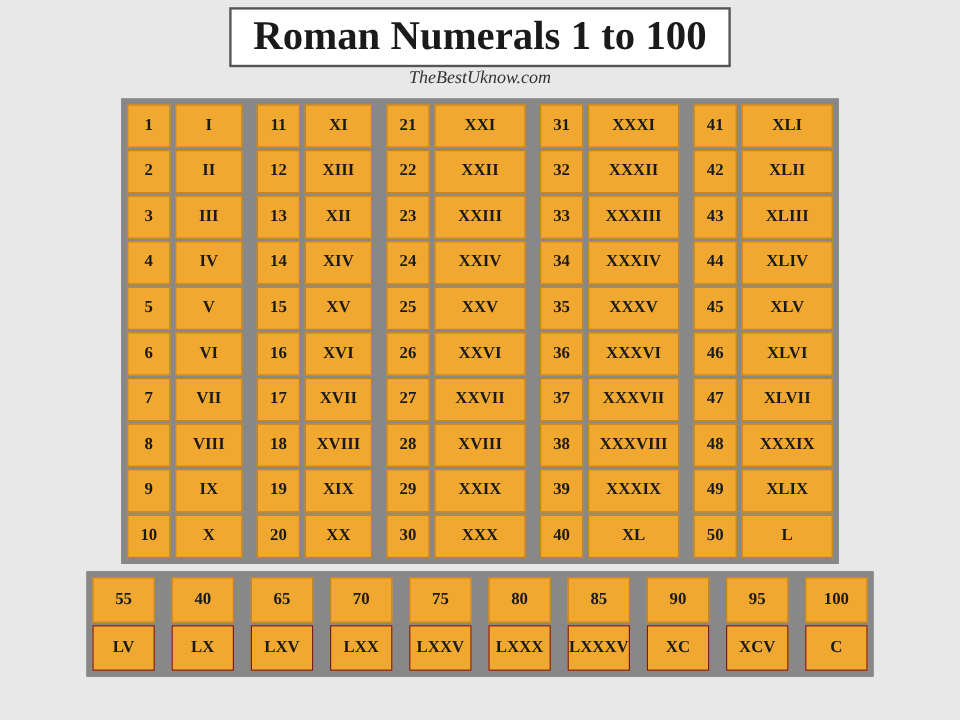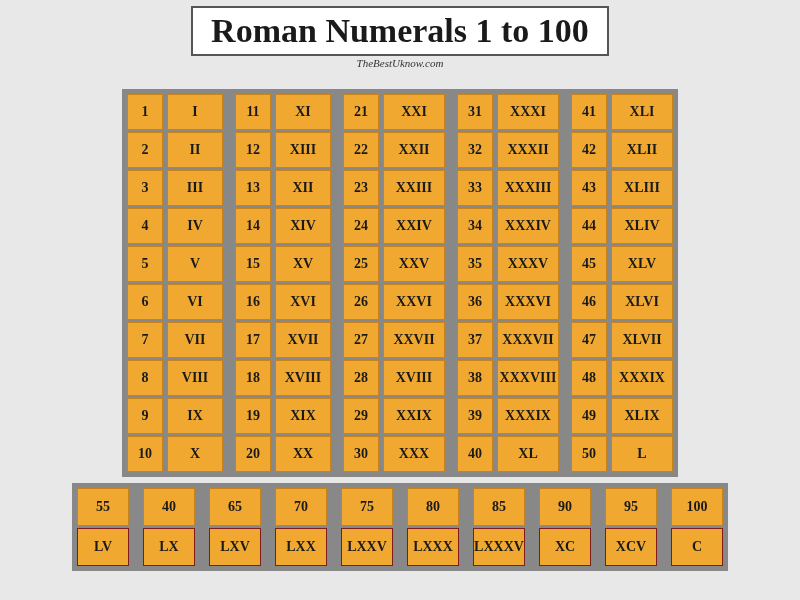--- a/index.html
+++ b/index.html
@@ -10,33 +10,33 @@
       font-family: 'Times New Roman', Times, serif;
       display: flex;
       flex-direction: column;
       align-items: center;
       justify-content: flex-start;
       overflow: hidden;
     }
     .header {
       text-align: center;
       margin-top: 6px;
-      margin-bottom: 14px;
+      margin-bottom: 2px;
     }
     .title {
       font-size: 34px;
       font-weight: bold;
       color: #1a1a1a;
       border: 2px solid #555;
       padding: 4px 18px;
       background: #fff;
       display: inline-block;
     }
     .subtitle {
-      font-size: 11px;
+      font-size: 15px;
       color: #333;
       font-style: italic;
       margin-top: 1px;
     }
     .main-content {
       display: flex;
       flex-direction: column;
       align-items: center;
       width: 100%;
       padding: 0 10px;
@@ -67,21 +67,21 @@
     }
     .num-cell {
       width: 36px;
       height: 36px;
     }
     .roman-cell {
       width: 56px;
       height: 36px;
     }
     .roman-cell-wide {
-      width: 62px;
+      width: 76px;
       height: 36px;
     }
     .separator {
       width: 4px;
       background: #888;
     }
     .bottom-section {
       margin-top: 6px;
       background: #888;
       padding: 3px;

